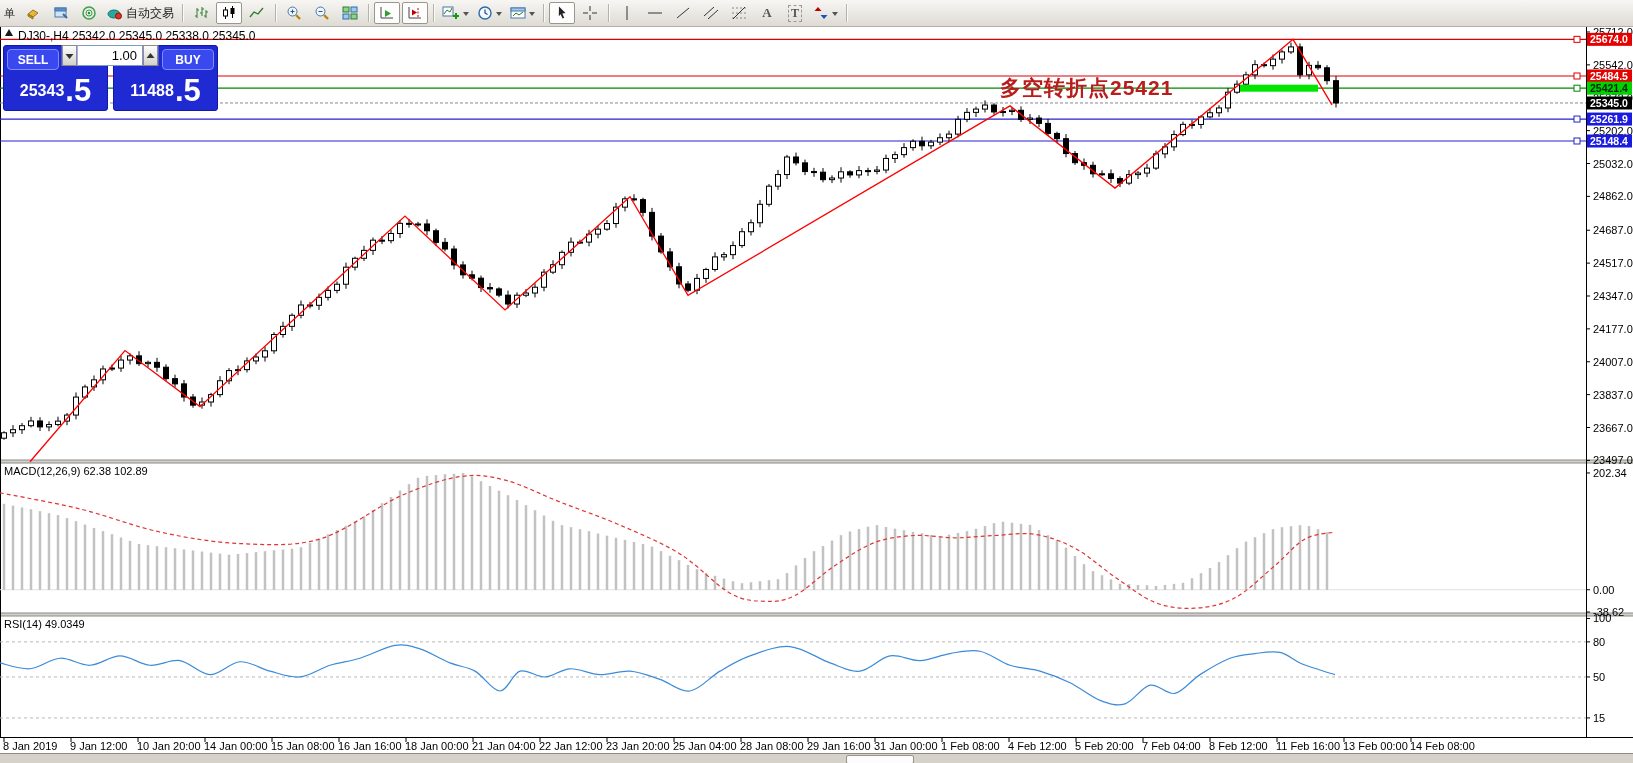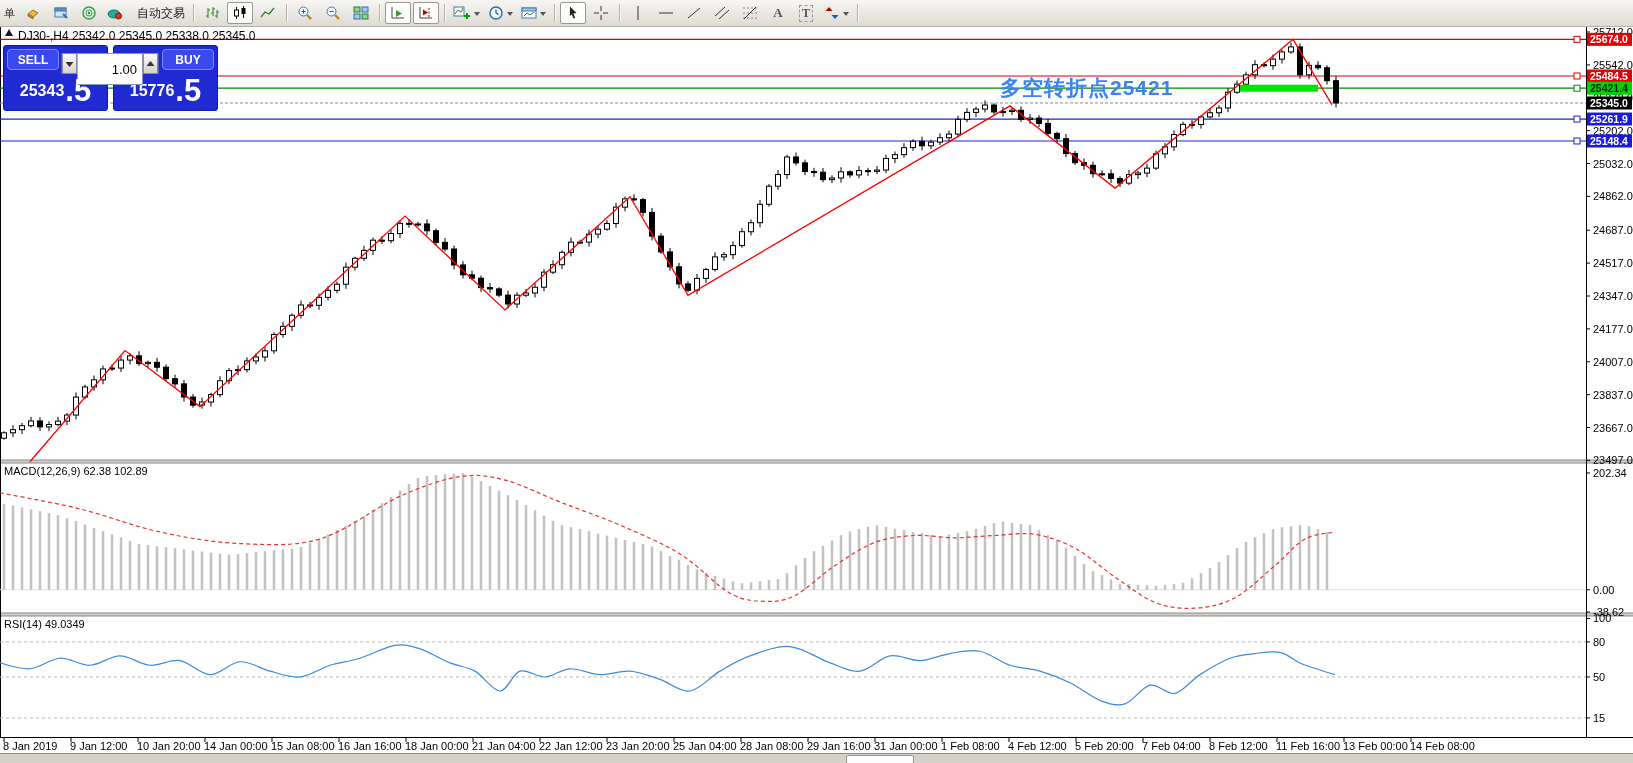--- a/index.html
+++ b/index.html
@@ -7,52 +7,52 @@
         font-family:"Liberation Sans",sans-serif}
   
   .toolbar{position:absolute;left:0;top:0;width:1633px;height:26px;
            background:linear-gradient(#f7f6f3,#dedbd4);border-bottom:1px solid #b3b0a9;
            display:flex;align-items:center;z-index:10}
   .tbtn{height:22px;min-width:26px;margin:0 1px;border:1px solid transparent;background:transparent;
         display:flex;align-items:center;justify-content:center;padding:0 2px;
         font:11px "Liberation Sans",sans-serif;color:#222;cursor:default}
   .tbtn.active{background:#fdfdfd;border:1px solid #9a978f;border-radius:2px}
   .tbtn.small{min-width:14px}
-  .tbtn .lbl{font:12px "Liberation Sans",sans-serif;white-space:nowrap;margin-left:14px}
+  .tbtn .lbl{font:12px "Liberation Sans",sans-serif;white-space:nowrap;margin-left:3px}
   .sep{width:1px;height:18px;background:#b5b2ab;box-shadow:1px 0 0 #fbfaf8;margin:0 4px}
   .caret{width:0;height:0;border:3px solid transparent;border-top:4px solid #555;margin:5px 0 0 3px}
   .tfbtn{height:20px;padding:0 6px;border:1px solid transparent;background:transparent;
          font:bold 11px "Liberation Sans",sans-serif;color:#444}
   .tfbtn.active{background:#fdfdfd;border:1px solid #9a978f;border-radius:2px;color:#000}
   
   .chart-title{position:absolute;left:5px;top:29px;z-index:5;display:flex;gap:5px;
                font:12px "Liberation Sans",sans-serif;color:#000}
   .tri-up{width:0;height:0;border-left:4px solid transparent;border-right:4px solid transparent;
           border-bottom:7px solid #1a1a1a}
   .panel-label{position:absolute;z-index:5;font:11px "Liberation Sans",sans-serif;color:#000}
   #macd-label{left:4px;top:465px}
   #rsi-label{left:4px;top:618px}
-  .annotation{position:absolute;left:1000px;top:74px;z-index:6;color:#3b82f6;
+  .annotation{position:absolute;left:1000px;top:74px;z-index:6;color:#b91c1c;
               font:bold 21px sans-serif;letter-spacing:1px;white-space:nowrap}
   
   .widget{position:absolute;left:3px;top:45px;width:213px;height:66px;z-index:8}
   .card{position:absolute;top:0;width:103px;height:64px;background:#1f2ad3;
         border:1px solid #1018a8;border-radius:3px}
   .card.sell{left:0}
   .card.buy{left:110px}
   .obtn{position:absolute;top:3px;width:52px;height:21px;background:#3949ef;
         border:1px solid #7d8cff;border-radius:4px;color:#fff;
         font:bold 12px "Liberation Sans",sans-serif;cursor:default}
   .card.sell .obtn{left:3px}
   .card.buy .obtn{right:3px}
   .bigprice{position:absolute;bottom:1px;left:0;right:0;color:#fff;display:flex;
             align-items:center;justify-content:center}
   .bigprice .main{font:bold 16px "Liberation Sans",sans-serif}
   .bigprice .frac{font:bold 31px "Liberation Sans",sans-serif;margin-left:1px}
-  .stepper{position:absolute;left:50%;top:8px;transform:translateX(-50%);display:flex;height:32px;z-index:9}
+  .stepper{position:absolute;left:50%;top:0;transform:translateX(-50%);display:flex;height:21px;z-index:9}
   .step{width:16px;height:21px;background:linear-gradient(#fdfdfd,#d4d1ca);border:1px solid #8e8b84;
         padding:0;display:flex;align-items:center;justify-content:center}
   .vol{width:60px;background:#fff;border-top:1px solid #7f9db9;border-bottom:1px solid #7f9db9;
        font:13px "Liberation Sans",sans-serif;display:flex;align-items:center;
        justify-content:flex-end;padding-right:5px}
   .cdn{width:0;height:0;border:4px solid transparent;border-top:5px solid #333;margin-top:5px}
   .cup{width:0;height:0;border:4px solid transparent;border-bottom:5px solid #333;margin-bottom:5px}
   
   .hscroll{position:absolute;left:0;top:753px;width:1633px;height:10px;background:#d6d2ca;
            border-top:1px solid #8e8b84;z-index:7}
@@ -827,21 +827,21 @@
     <div class="card sell">
       <button class="obtn">SELL</button>
       <div class="bigprice">
         <span class="main">25343</span>
         <span class="frac">.5</span>
       </div>
     </div>
     <div class="card buy">
       <button class="obtn">BUY</button>
       <div class="bigprice">
-        <span class="main">15776</span>
+        <span class="main">11488</span>
         <span class="frac">.5</span>
       </div>
     </div>
     <div class="stepper">
       <button class="step">
         <span class="cdn"></span>
       </button>
       <div class="vol">1.00</div>
       <button class="step">
         <span class="cup"></span>

